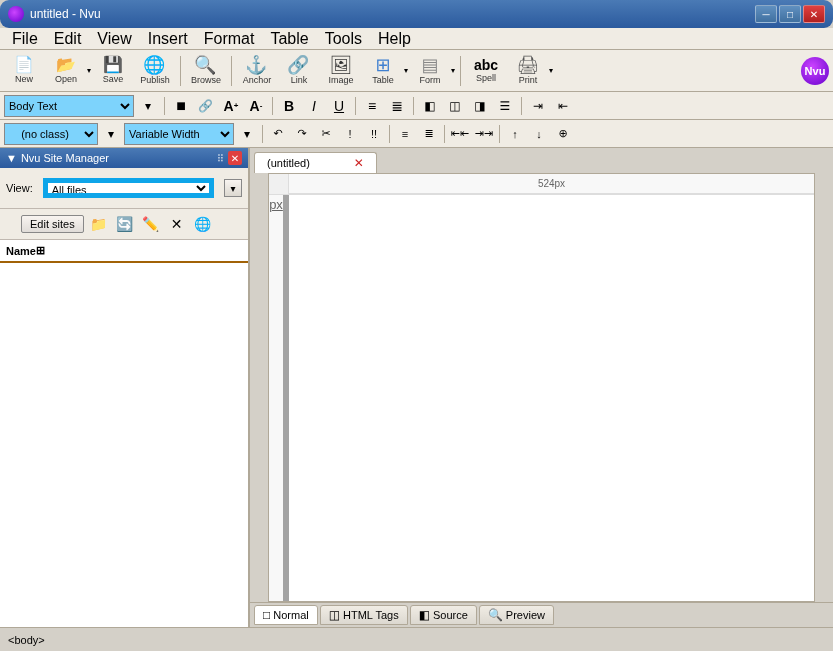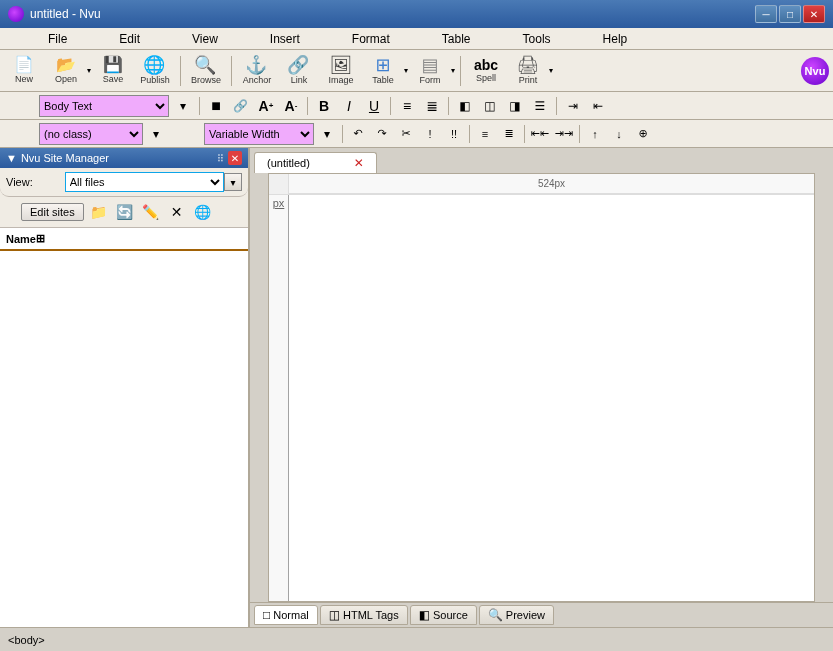--- a/index.html
+++ b/index.html
@@ -7,42 +7,42 @@
 
     
     .title-bar {
       background: linear-gradient(to bottom, #4a7ab5, #2b5a9e);
       color: white;
       height: 28px;
       display: flex;
       align-items: center;
       padding: 0 8px;
       justify-content: space-between;
+      border-radius: 9px;
     }
     .title-bar-left { display: flex; align-items: center; gap: 6px; font-size: 12px; }
     .title-bar-icon { width: 16px; height: 16px; background: radial-gradient(circle at 40% 40%, #cc44ff, #6600cc); border-radius: 50%; }
     .title-bar-controls { display: flex; gap: 2px; }
     .title-btn { width: 22px; height: 18px; border: 1px solid rgba(255,255,255,0.4); background: linear-gradient(to bottom, #6090c0, #4070a0); color: white; font-size: 10px; display: flex; align-items: center; justify-content: center; cursor: pointer; border-radius: 2px; }
     .title-btn.close { background: linear-gradient(to bottom, #e04040, #b02020); }
 
     
     .menu-bar {
       background: #f0ece4;
       height: 22px;
       display: flex;
       align-items: center;
       border-bottom: 1px solid #b0a898;
       padding: 0 4px;
     }
     .menu-item {
       padding: 2px 8px;
       cursor: pointer;
-      font-size: 12px;
+      font-size: 16px;
       border-radius: 2px;
-      margin-left: 36px;
     }
 
     
     .toolbar {
       background: #f0ece4;
       border-bottom: 1px solid #b0a898;
       padding: 3px 4px;
       display: flex;
       align-items: center;
       gap: 2px;
@@ -74,23 +74,22 @@
       padding: 2px 4px;
       display: flex;
       align-items: center;
       gap: 3px;
       height: 28px;
     }
     .format-select {
       height: 22px;
       font-size: 11px;
       border: 1px solid #888;
-      background: #f0abfc;
-      cursor: pointer;
-      margin-left: 35px;
+      background: #7dd3fc;
+      cursor: pointer;
     }
     .fmt-btn {
       width: 22px;
       height: 22px;
       border: 1px solid transparent;
       background: transparent;
       cursor: pointer;
       display: flex;
       align-items: center;
       justify-content: center;
@@ -135,27 +134,26 @@
       justify-content: space-between;
       font-size: 11px;
     }
     .site-panel-title { display: flex; align-items: center; gap: 4px; }
     .panel-close-btn { width: 14px; height: 14px; background: #e04040; border-radius: 2px; cursor: pointer; display: flex; align-items: center; justify-content: center; color: white; font-size: 10px; }
     .panel-drag { font-size: 10px; color: rgba(255,255,255,0.7); }
 
     .site-view-row {
       display: flex;
       align-items: center;
-      gap: 0;
-      padding: 4px 6px;
+      gap: 10px;
+      padding: 10px 6px;
       border-bottom: 1px solid #c0b8b0;
-      border-radius: 9px;
     }
     .site-view-label { font-size: 11px; }
-    .site-view-select { height: 20px; font-size: 11px; border: 1px solid #0ea5e9; background: white; flex: 1; margin-left: 32px; }
+    .site-view-select { height: 20px; font-size: 11px; border: 5px solid #0ea5e9; background: white; flex: 1; }
 
     .edit-sites-row {
       padding: 4px 6px;
       border-bottom: 1px solid #c0b8b0;
       display: flex;
       align-items: center;
       gap: 4px;
     }
     .edit-sites-btn {
       background: linear-gradient(to bottom, #f8f4f0, #e0dcd8);
@@ -243,26 +241,26 @@
       font-size: 10px;
       color: #666;
     }
     .editor-body {
       flex: 1;
       display: flex;
     }
     .ruler-v {
       width: 20px;
       background: #f8f8f8;
-      border-right: 1px solid #a3a3a3;
+      border-right: 6px solid #a3a3a3;
       display: flex;
       flex-direction: column;
       align-items: center;
       padding-top: 2px;
-      font-size: 11px;
+      font-size: 13px;
       color: #666;
       text-decoration: underline;
     }
     .editor-content {
       flex: 1;
       background: white;
       padding: 4px;
     }
 
     
@@ -420,21 +418,21 @@
   <div class="fmt-btn">◧</div>
   <div class="fmt-btn">◫</div>
   <div class="fmt-btn">◨</div>
   <div class="fmt-btn">☰</div>
   <div class="fmt-separator"></div>
   <div class="fmt-btn">⇥</div>
   <div class="fmt-btn">⇤</div>
 </div>
 
 <div class="extra-bar">
-  <select class="format-select" style="width:104px;">
+  <select class="format-select" style="width:94px;text-align:center;">
     <option>(no class)</option>
   </select>
   <div class="fmt-btn">▾</div>
   <select class="format-select" style="width:110px;">
     <option>Variable Width</option>
   </select>
   <div class="fmt-btn">▾</div>
   <div class="fmt-separator"></div>
   <div class="fmt-btn" style="font-size:11px;">↶</div>
   <div class="fmt-btn" style="font-size:11px;">↷</div>

